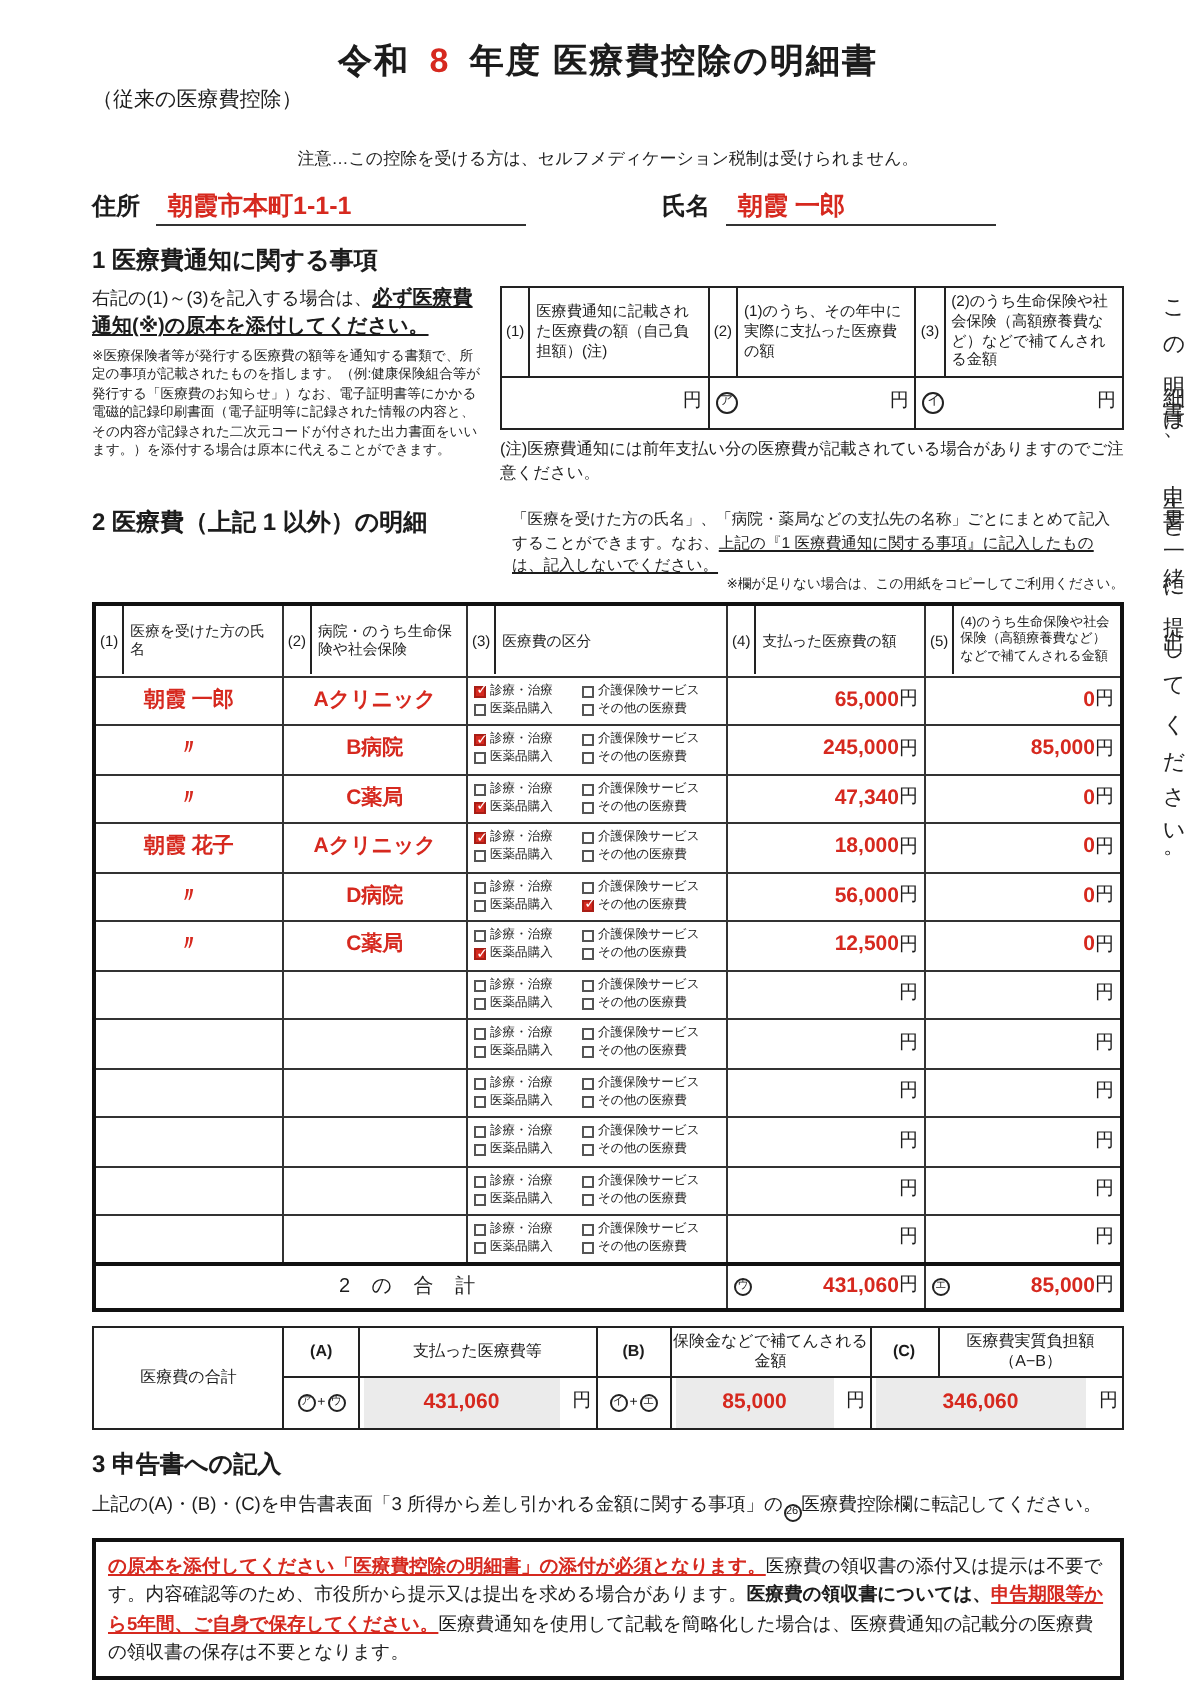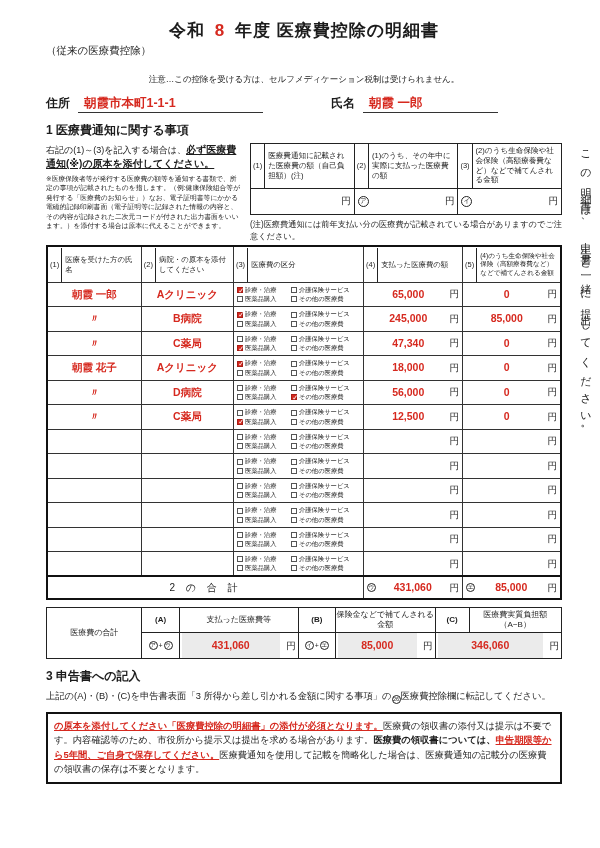--- a/index.html
+++ b/index.html
@@ -71,21 +71,21 @@
   .t2 .hrow .hlbl { font-size:7.4px; }
   .t2 .hrow td.c5h .hlbl { font-size:6.6px; }
   .t2 .drow td { height:24.5px; }
   .cell-name, .cell-payee { text-align:center; font-size:10.5px; }
   .cbgrid { display:grid; grid-template-columns: 52px 1fr; gap:1px 2px; padding:1px 3px; }
   .cb { display:flex; align-items:center; gap:2px; font-size:6.3px; white-space:nowrap; color:#222; }
   .cb .box { width:6px; height:6px; border:1px solid #555; background:#fff; flex:none; position:relative; }
   .cb.checked .box { background:#d6291f; border-color:#a81d15; }
   .cb.checked .box::after { content:"✓"; position:absolute; top:-2.5px; left:0.2px; color:#fff; font-size:7px; font-weight:bold; }
   .amtcell { display:flex; align-items:center; padding:0 3px; height:100%; }
-  .amtcell .num { flex:1; text-align:center; font-size:10.5px; }
+  .amtcell .num { flex:1; text-align:right; font-size:10.5px; }
   .amtcell .yen { font-size:9.5px; }
   .t2 .trow td { height:23px; border-top:2px solid #111; }
   .t2 .trow .tlabel { text-align:center; font-size:10px; letter-spacing:4px; }
 
   
   .t3 { width:100%; border:1.5px solid #111; margin-top:7px; }
   .t3 td { border:1px solid #222; text-align:center; }
   .t3 .hr td { height:25px; font-size:8px; line-height:1.25; }
   .t3 .vr td { height:26px; }
   .t3 .ablabel { font-size:11px; font-weight:bold; }
@@ -180,41 +180,48 @@
               <span class="yen">円</span>
             </div>
           </td>
         </tr>
       </tbody>
         </table>
       <div class="s1-footnote">(注)医療費通知には前年支払い分の医療費が記載されている場合がありますのでご注意ください。</div>
     </div>
   </div>
 
+  <div class="s2-head">
+    <div class="sec-h">2 医療費（上記 1 以外）の明細</div>
+    <div class="s2-intro">
+      <span>「医療を受けた方の氏名」、「病院・薬局などの支払先の名称」ごとにまとめて記入することができます。なお、</span><span class="u">上記の『1 医療費通知に関する事項』に記入したものは、記入しないでください。</span>
+      <div class="s2-copy">※欄が足りない場合は、この用紙をコピーしてご利用ください。</div>
+    </div>
+  </div>
 
   <table class="t2">
     <colgroup>
         <col class="c1">
         <col class="c2">
         <col class="c3">
         <col class="c4">
         <col class="c5">
       </colgroup>
     <tbody>
         <tr class="hrow">
       <td>
             <div class="hcell" style="min-height:34px">
               <span class="hnum">(1)</span>
               <span class="hlbl">医療を受けた方の氏名</span>
             </div>
           </td>
       <td>
             <div class="hcell" style="min-height:34px">
               <span class="hnum">(2)</span>
-              <span class="hlbl">病院・の原本を添付してください</span>
+              <span class="hlbl">病院・のうち生命保険や社会保険</span>
             </div>
           </td>
       <td>
             <div class="hcell" style="min-height:34px">
               <span class="hnum">(3)</span>
               <span class="hlbl">医療費の区分</span>
             </div>
           </td>
       <td>
             <div class="hcell" style="min-height:34px">

